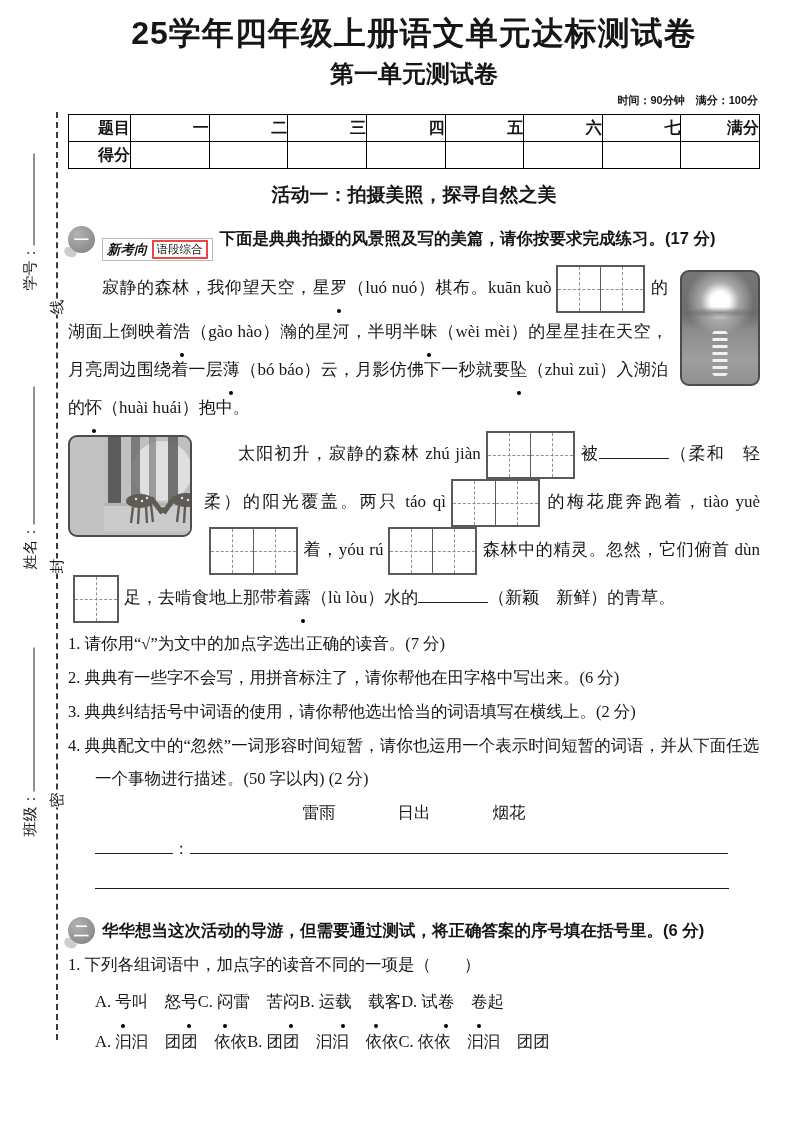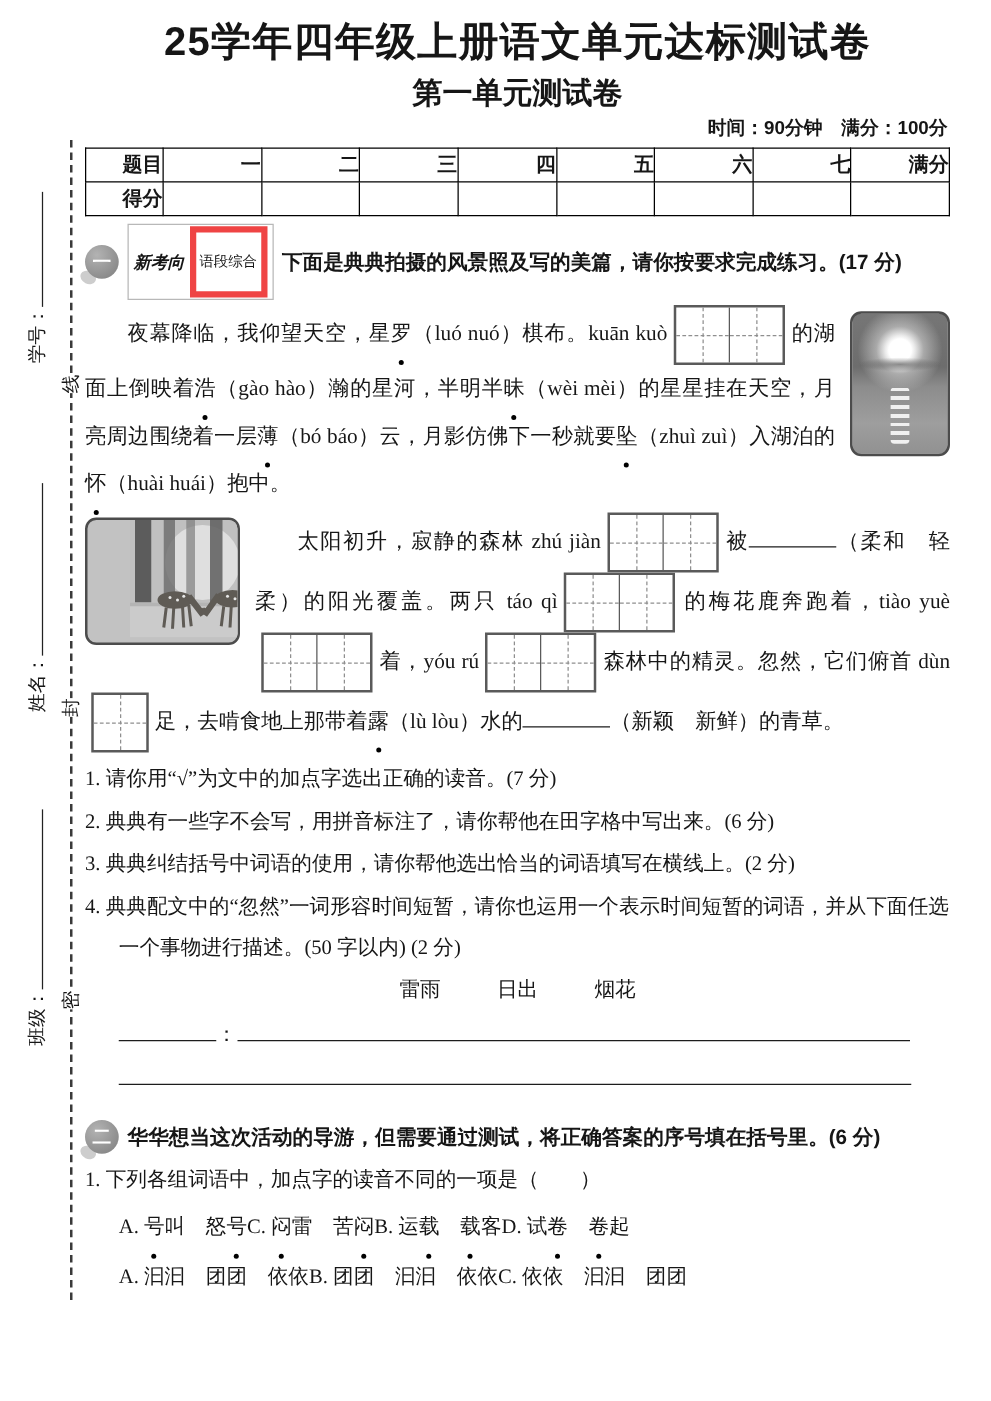--- a/index.html
+++ b/index.html
@@ -26,21 +26,21 @@
   h1.title{
     margin:0;text-align:center;font-family:"Liberation Sans",sans-serif;
     font-size:32px;font-weight:700;letter-spacing:1px;
   }
   h2.subtitle{
     margin:2px 0 0;text-align:center;font-family:"Liberation Sans",sans-serif;
     font-size:24px;font-weight:700;
   }
   .meta{
     text-align:right;font-family:"Liberation Sans",sans-serif;
-    font-weight:700;font-size:15px;margin:3px 2px 6px 0;
+    font-weight:700;font-size:11px;margin:3px 2px 6px 0;
   }
 
   table.score{border-collapse:collapse;width:100%;table-layout:fixed;}
   table.score td{
     border:1.6px solid #000;height:26px;text-align:right;
     font-family:"Liberation Sans",sans-serif;font-weight:700;font-size:16px;padding:0;
   }
   col.first{width:62px;}
 
   .activity{
@@ -54,24 +54,24 @@
     background:radial-gradient(circle at 35% 30%, #b3b3b3, #7d7d7d);
     color:#fff;font-family:"Liberation Sans",sans-serif;font-weight:700;
     text-align:center;line-height:27px;font-size:15px;position:relative;
   }
   .marker::before{
     content:"";position:absolute;left:-4px;bottom:-4px;width:13px;height:10px;
     background:#cdcdcd;border-radius:50%;transform:rotate(25deg);z-index:-1;
   }
   .badge{
     display:inline-flex;align-items:center;border:1px solid #b8b8b8;
-    padding:1px 4px;gap:4px;flex:none;
+    padding:1px 4px;gap:4px;flex:none;margin-top:21px;
   }
   .badge .b-main{font-family:"Liberation Sans",sans-serif;font-style:italic;font-weight:700;font-size:13.5px;}
-  .badge .b-sub{font-size:11.5px;border:5px solid #ef4444;padding:16px 3px;text-align:right;}
+  .badge .b-sub{font-size:11.5px;border:2px solid #ef4444;padding:0 3px;text-align:right;}
   .sec-intro{font-family:Liberation Sans, sans-serif;font-weight:700;font-size:16.5px;}
 
   .para{font-size:17px;line-height:38px;text-align:justify;margin:2px 0 4px;text-indent:2em;}
   .para::after{content:"";display:block;clear:both;}
 
   
   .photo-moon{
     float:right;width:76px;height:112px;margin:5px 0 4px 12px;
     border:2px solid #4c4c4c;border-radius:9px;position:relative;overflow:hidden;
     background:
@@ -102,21 +102,21 @@
   
   .dc{position:relative;display:inline-block;text-indent:0;}
   .dc::after{
     content:"";position:absolute;left:50%;bottom:-6px;transform:translateX(-50%);
     width:4px;height:4px;border-radius:50%;background:#000;
   }
 
   .blank{display:inline-block;border-bottom:1.6px solid #1c1c1c;vertical-align:baseline;}
 
   .q{font-size:16.5px;line-height:33px;padding-left:27px;text-indent:-27px;margin:1px 0;}
-  .words{display:flex;justify-content:center;gap:45px;font-size:16.5px;line-height:32px;margin:2px 0;}
+  .words{display:flex;justify-content:center;gap:62px;font-size:16.5px;line-height:32px;margin:2px 0;}
   .ansline{padding-left:27px;line-height:35px;font-size:16.5px;}
   .opt-row{
     display:flex;box-sizing:border-box;
     padding-left:27px;padding-right:6px;font-size:16.5px;line-height:40px;
   }
 </style>
 </head>
 <body>
 
 <div class="page">
@@ -174,33 +174,34 @@
         <td></td>
         <td></td>
         <td></td>
         <td></td>
         <td></td>
         <td></td>
       </tr>
     </tbody>
       </table>
 
+    <div class="activity">活动一：拍摄美照，探寻自然之美</div>
 
     <div class="sec-head">
       <span class="marker">一</span>
       <span class="badge">
         <span class="b-main">新考向</span>
         <span class="b-sub">语段综合</span>
       </span>
       <span class="sec-intro">下面是典典拍摄的风景照及写的美篇，请你按要求完成练习。(17 分)</span>
     </div>
 
     <div class="para">
       <span class="photo-moon"></span>
-      <span><span>夜幕降临，我仰望天空，星</span><span class="dc">罗</span><span>（luó nuó）棋布。kuān kuò</span><span class="tzg">
+      <span><span>寂静的森林，我仰望天空，星</span><span class="dc">罗</span><span>（luó nuó）棋布。kuān kuò</span><span class="tzg">
             <span class="cell"></span>
             <span class="cell"></span>
           </span><span>的湖面上倒映着</span><span class="dc">浩</span><span>（gào hào）瀚的星河，半明半</span><span class="dc">昧</span><span>（wèi mèi）的星星挂在天空，月亮周边围绕着一层</span><span class="dc">薄</span><span>（bó báo）云，月影仿佛下一秒就要</span><span class="dc">坠</span><span>（zhuì zuì）入湖泊的</span><span class="dc">怀</span><span>（huài huái）抱中。</span></span>
     </div>
 
     <div class="para">
       <span class="photo-deer">
         <svg width="116" height="94" viewBox="0 0 116 94" xmlns="http://www.w3.org/2000/svg">
           <rect width="116" height="94" fill="#c0c0c0"></rect>
           <circle cx="58" cy="34" r="30" fill="#e4e4e4" opacity="0.85"></circle>

